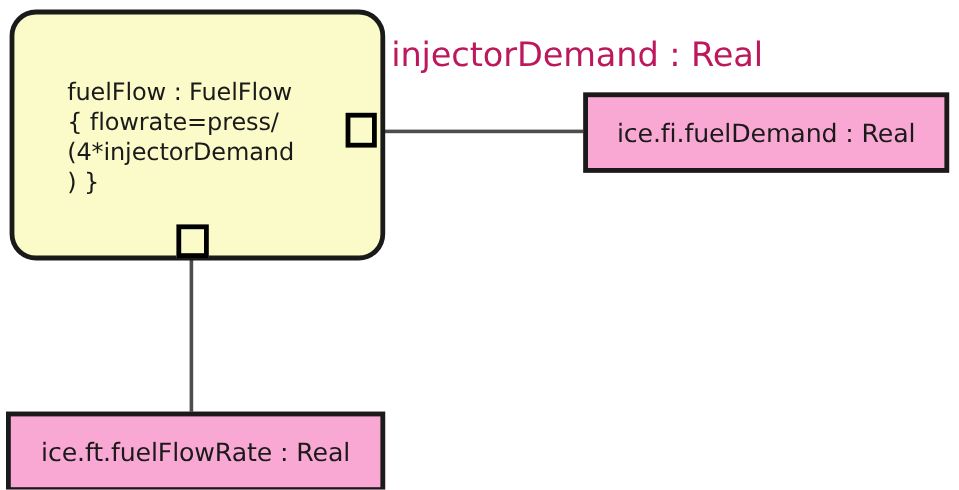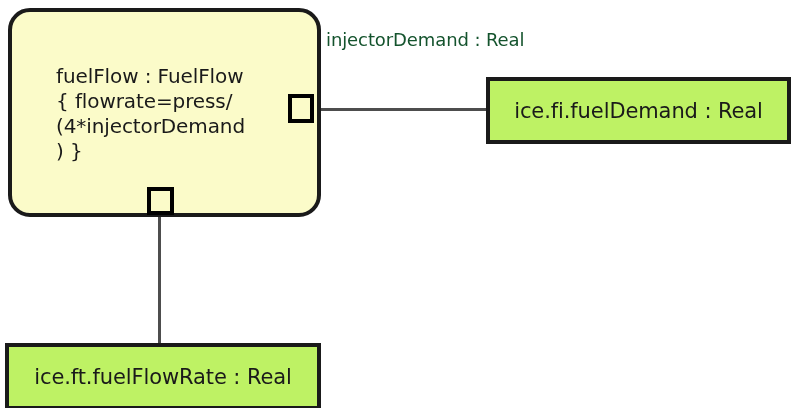--- a/index.html
+++ b/index.html
@@ -50,21 +50,21 @@
     line-height: 25px;
     color: #1a1a1a;
     white-space: pre;
     letter-spacing: -0.1px;
   }
 
   
   .block-plain {
     position: absolute;
     box-sizing: border-box;
-    background: #bef264;
+    background: #f9a8d4;
     border: 4px solid #1a1a1a;
     display: flex;
     align-items: center;
     justify-content: center;
   }
   .block-plain .block-label {
     font-size: 21px;
     color: #1a1a1a;
     white-space: nowrap;
     letter-spacing: -0.1px;
@@ -74,22 +74,22 @@
   .port {
     position: absolute;
     box-sizing: border-box;
     background: #fbfbc9;
     border: 4px solid #000000;
   }
 
   
   .edge-label {
     position: absolute;
-    font-size: 18px;
-    color: #14532d;
+    font-size: 28px;
+    color: #be185d;
     white-space: nowrap;
     letter-spacing: -0.1px;
   }
 </style>
 </head>
 <body>
 
 <div id="canvas">
 
   <div class="connector connector-h" style="left:308px; top:108px; width:182px;"></div>

